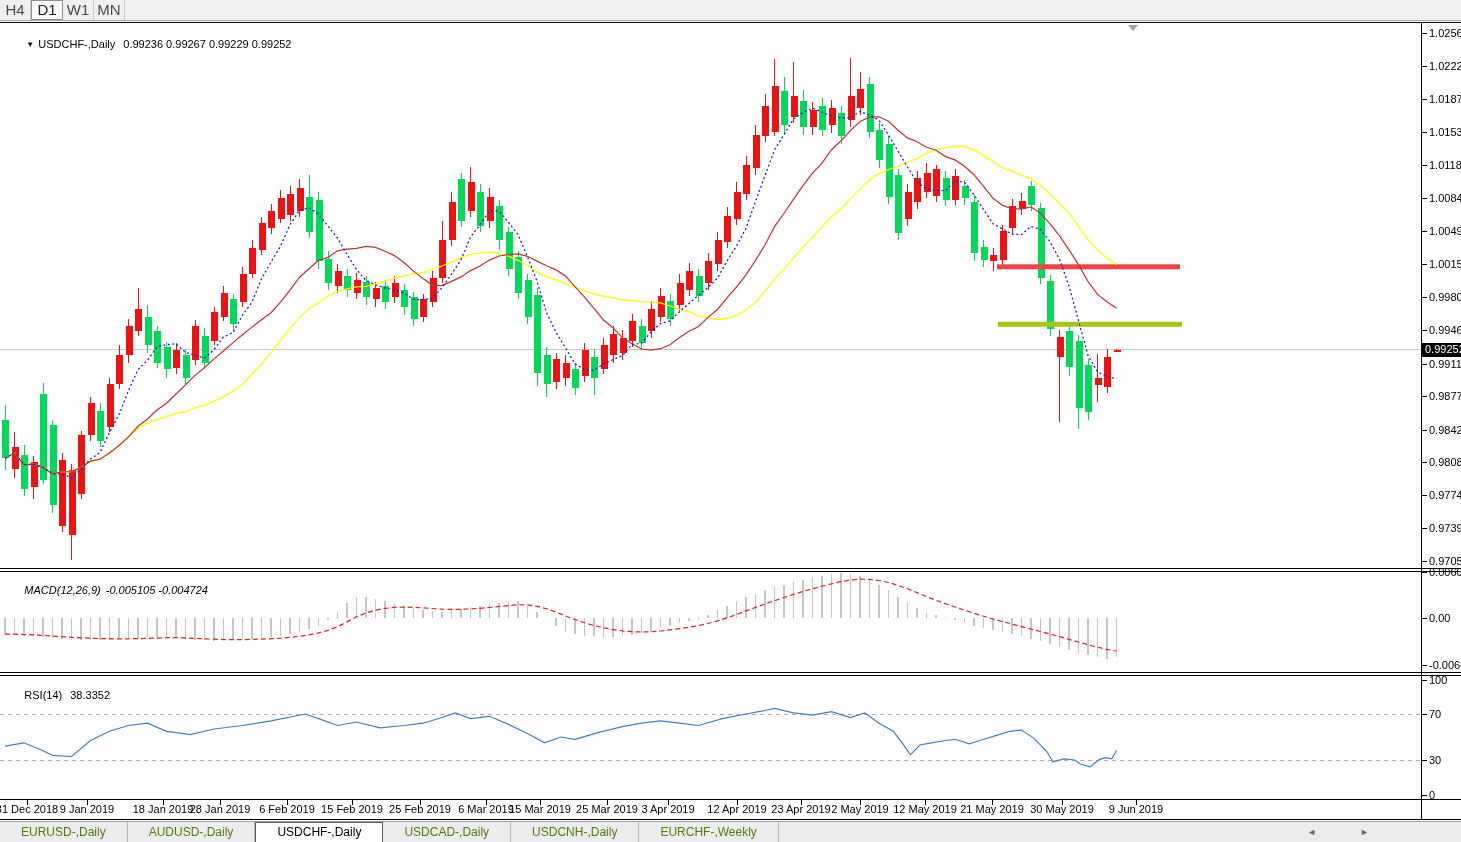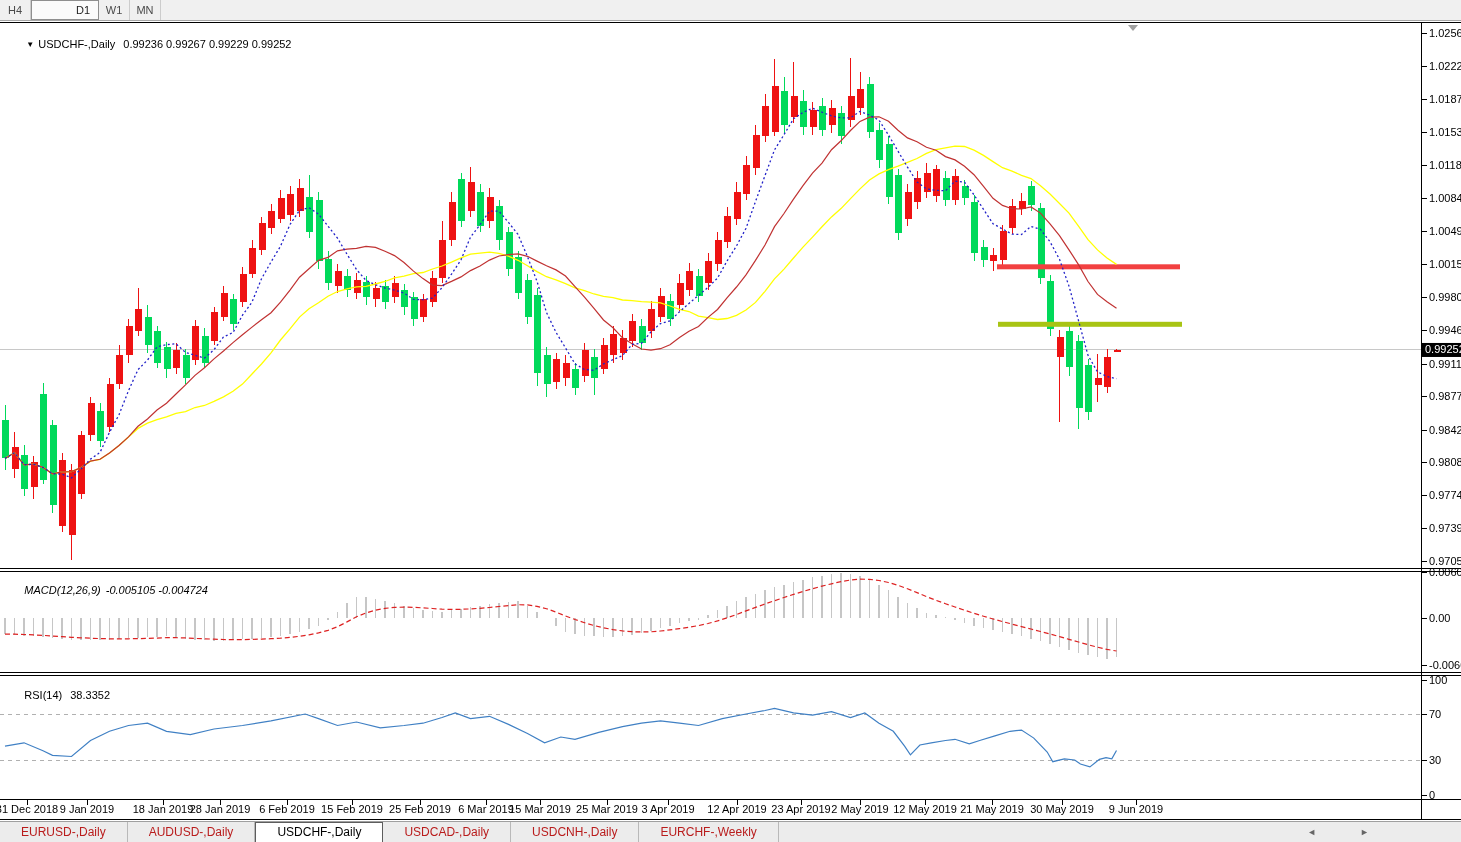--- a/index.html
+++ b/index.html
@@ -1,33 +1,33 @@
 <!DOCTYPE html>
 <html><head>
 <meta charset="utf-8">
 <style>
   html,body{margin:0;padding:0;background:#fff;width:1461px;height:842px;overflow:hidden;
     font-family:"Liberation Sans","DejaVu Sans",sans-serif;-webkit-user-select:none;user-select:none;}
   #app{position:relative;width:1461px;height:842px;background:#fff;}
   
   .toolbar{position:absolute;left:0;top:0;width:1461px;height:20px;background:#f0f0f0;
     border-bottom:1px solid #a6a6a6;display:flex;align-items:stretch;}
-  .tf{width:30px;text-align:center;font-size:11px;line-height:20px;color:#4a4a4a;
+  .tf{width:30px;text-align:center;font-size:15px;line-height:20px;color:#4a4a4a;
     border-right:1px solid #cccccc;cursor:default;}
-  .tf.active{background:#fbfbfb;border:1px solid #8f8f8f;line-height:18px;color:#222;padding-left:36px;}
+  .tf.active{background:#fbfbfb;border:1px solid #8f8f8f;line-height:18px;color:#222;}
   
   .chartwin{position:absolute;left:0;top:21px;width:1461px;height:800px;background:#fff;}
   #chart-svg{position:absolute;left:0;top:0;}
   .paneTitle{position:absolute;font-size:11px;color:#000;white-space:pre;pointer-events:none;text-align:right;}
   .paneTitle .tri{font-size:8px;color:#000;margin-right:4px;vertical-align:1px;}
   .paneTitle .vals{margin-left:8px;}
   
   .tabbar{position:absolute;left:0;top:821px;width:1461px;height:21px;background:#ececec;
     border-top:1px solid #9f9f9f;display:flex;align-items:stretch;font-size:12px;}
-  .tab{padding:0 21px;line-height:20px;color:#b91c1c;border-right:1px solid #b9b9b9;cursor:default;}
+  .tab{padding:0 21px;line-height:20px;color:#4d7c0f;border-right:1px solid #b9b9b9;cursor:default;}
   .tab.active{background:#ffffff;color:#000;border:1px solid #5d5d5d;border-bottom:none;line-height:19px;}
   .tabarrows{position:absolute;right:92px;top:0;height:20px;display:flex;gap:44px;align-items:center;
     color:#666;font-size:9px;}
   .tabarrows span{cursor:default;}
 </style>
 </head>
 <body>
 
 <div id="app">
 

